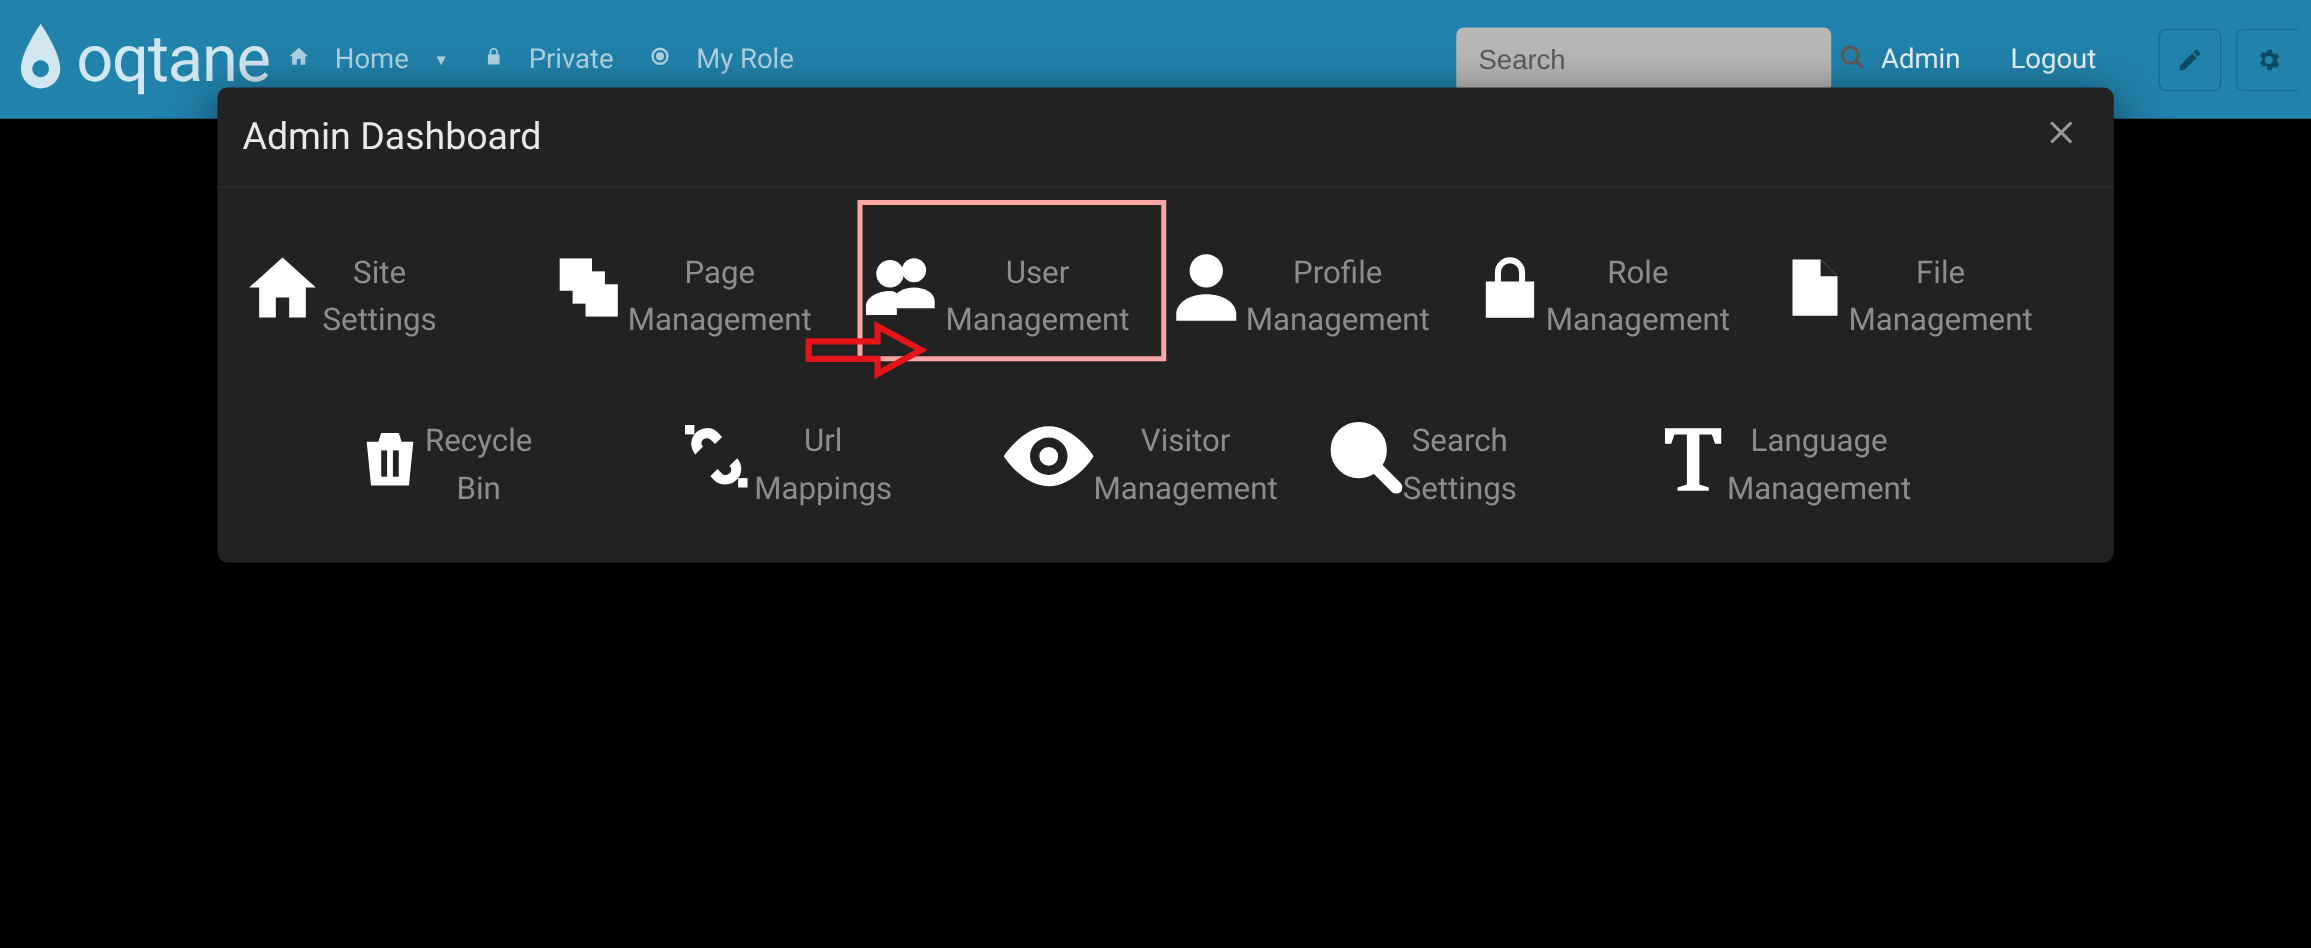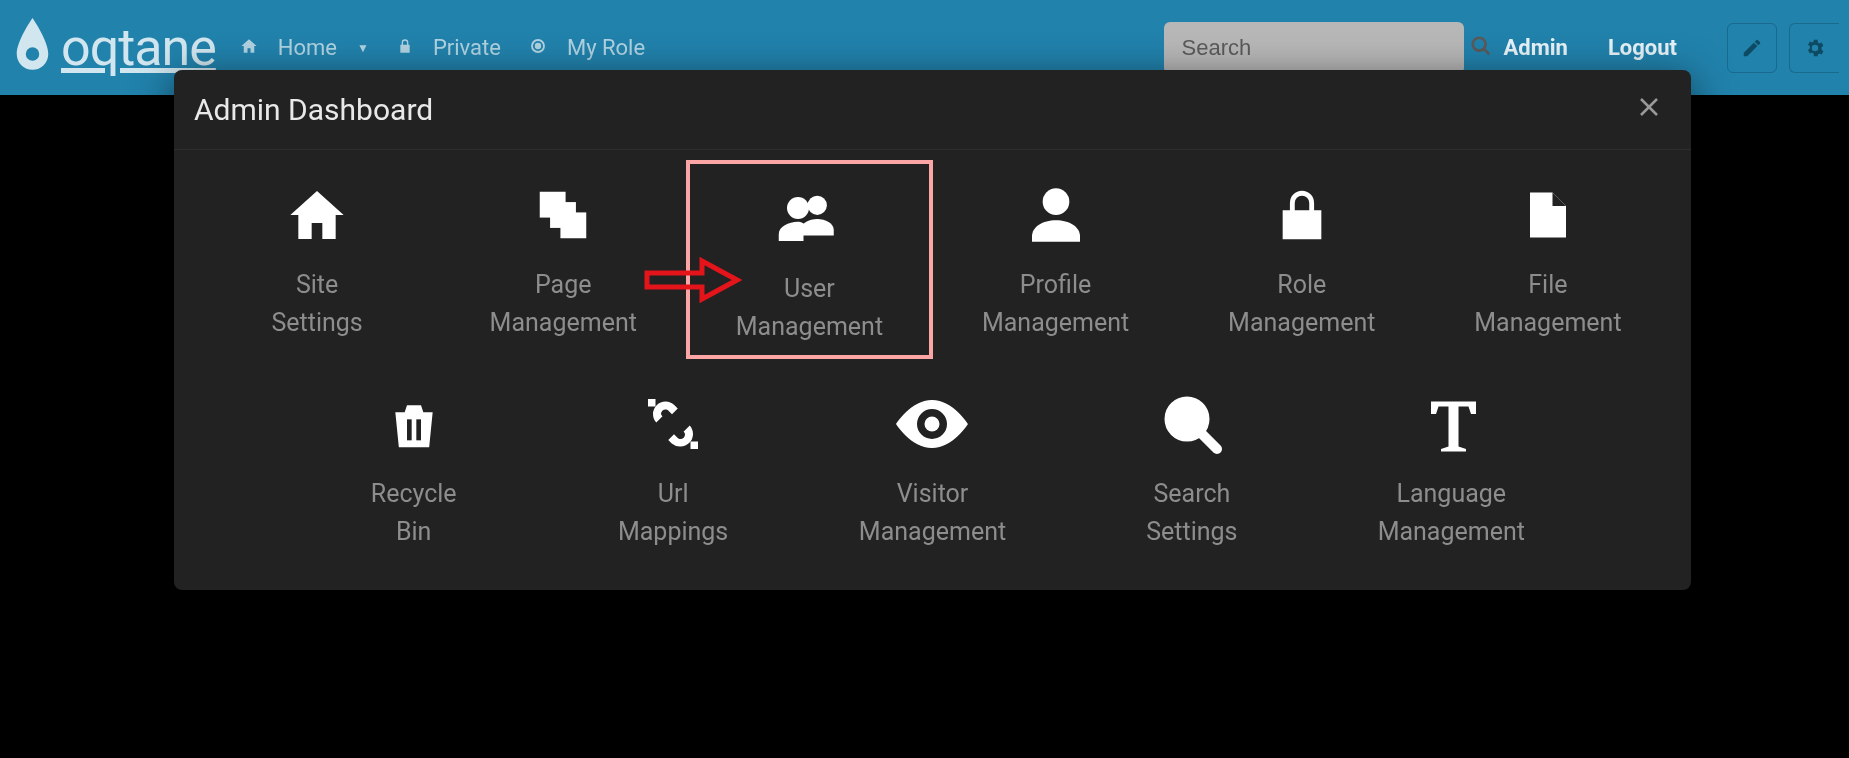--- a/index.html
+++ b/index.html
@@ -16,24 +16,23 @@
     background: #2182ac;
     height: 95px;
     display: flex;
     align-items: center;
     padding: 0 10px 0 10px;
     position: relative;
     z-index: 1;
   }
   .logo {
     display: flex;
-    align-items: flex-start;
+    align-items: flex-end;
     color: #d1e6ef;
-    margin-right: 14px;
-    text-decoration: underline;
+    margin-right: 4px;
   }
   .logo-drop {
     width: 45px;
     height: 60px;
     margin-right: 6px;
     position: relative;
     top:-2px;
   }
   .logo-text {
     font-size: 52px;
@@ -76,21 +75,20 @@
     flex:1;
   }
   .search-wrap input::placeholder { color: #5a5a5a; }
   .search-icon { color:#5a5a5a; }
   .right-links {
     display: flex;
     align-items: center;
     gap: 40px;
     color: #e6f2f7;
     font-size: 22px;
-    font-weight: bold;
   }
   .icon-btn {
     width: 50px;
     height: 50px;
     border: 1px solid #1a6a8d;
     border-radius: 6px;
     display:flex;
     align-items:center;
     justify-content:center;
     color:#0d4a63;
@@ -132,21 +130,21 @@
     grid-template-columns: repeat(6, 1fr);
     gap: 0;
     padding: 10px 20px 0 20px;
   }
   .tile-grid.row2 {
     grid-template-columns: repeat(5, 1fr);
     padding: 10px 110px 0 110px;
   }
   .tile {
     display:flex;
-    flex-direction:column;
+    flex-direction:row;
     align-items:center;
     justify-content:flex-start;
     padding: 20px 0 10px 0;
     cursor:pointer;
     position: relative;
   }
   .tile.highlight {
     border: 4px solid #fca5a5;
   }
   .tile-label {

